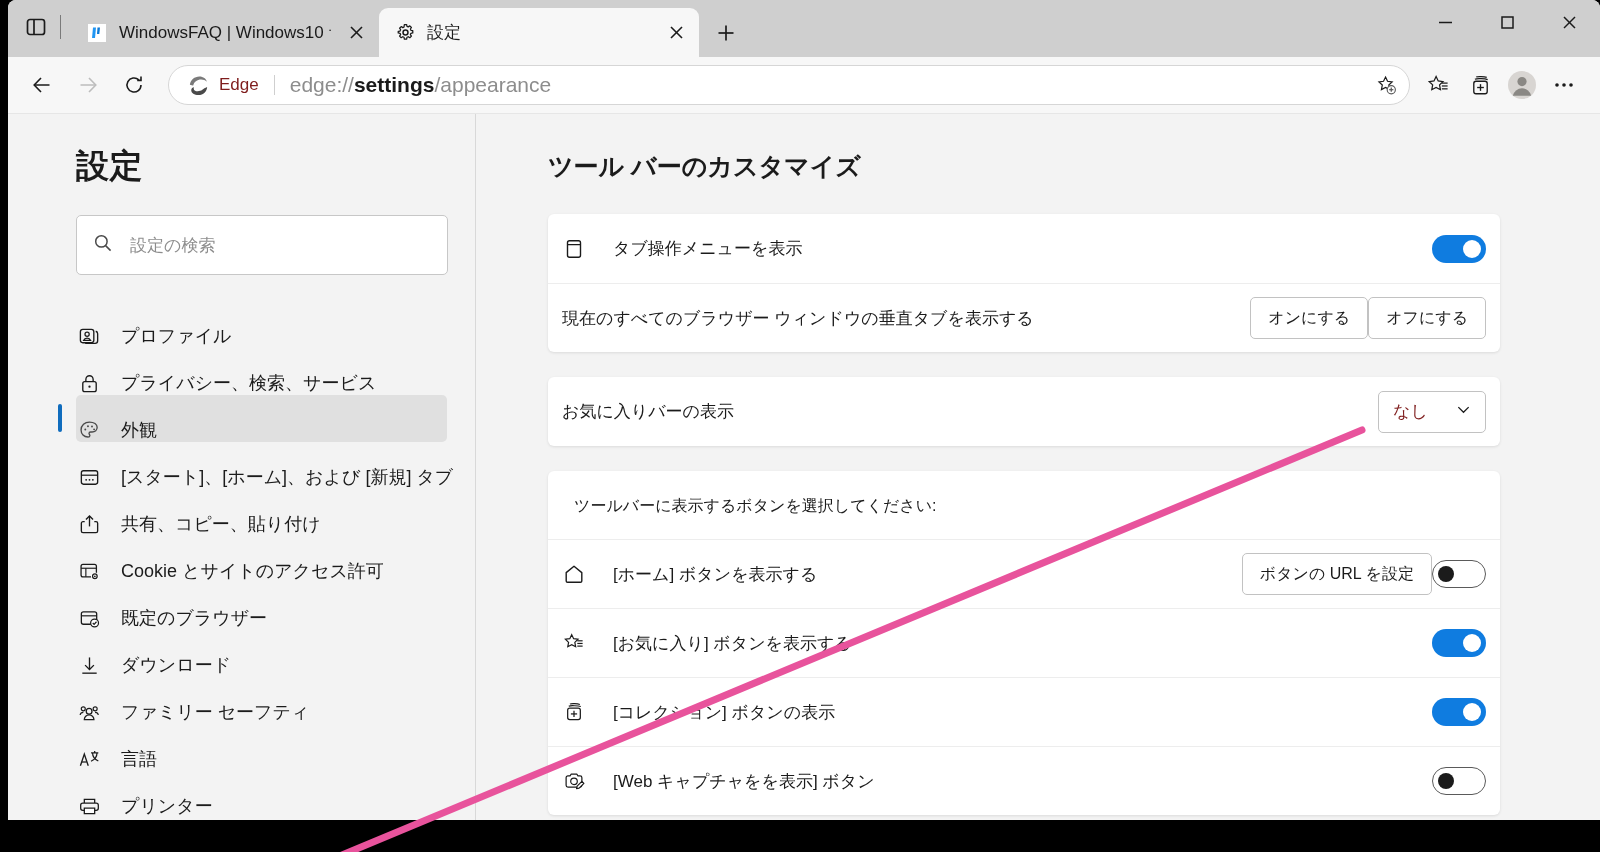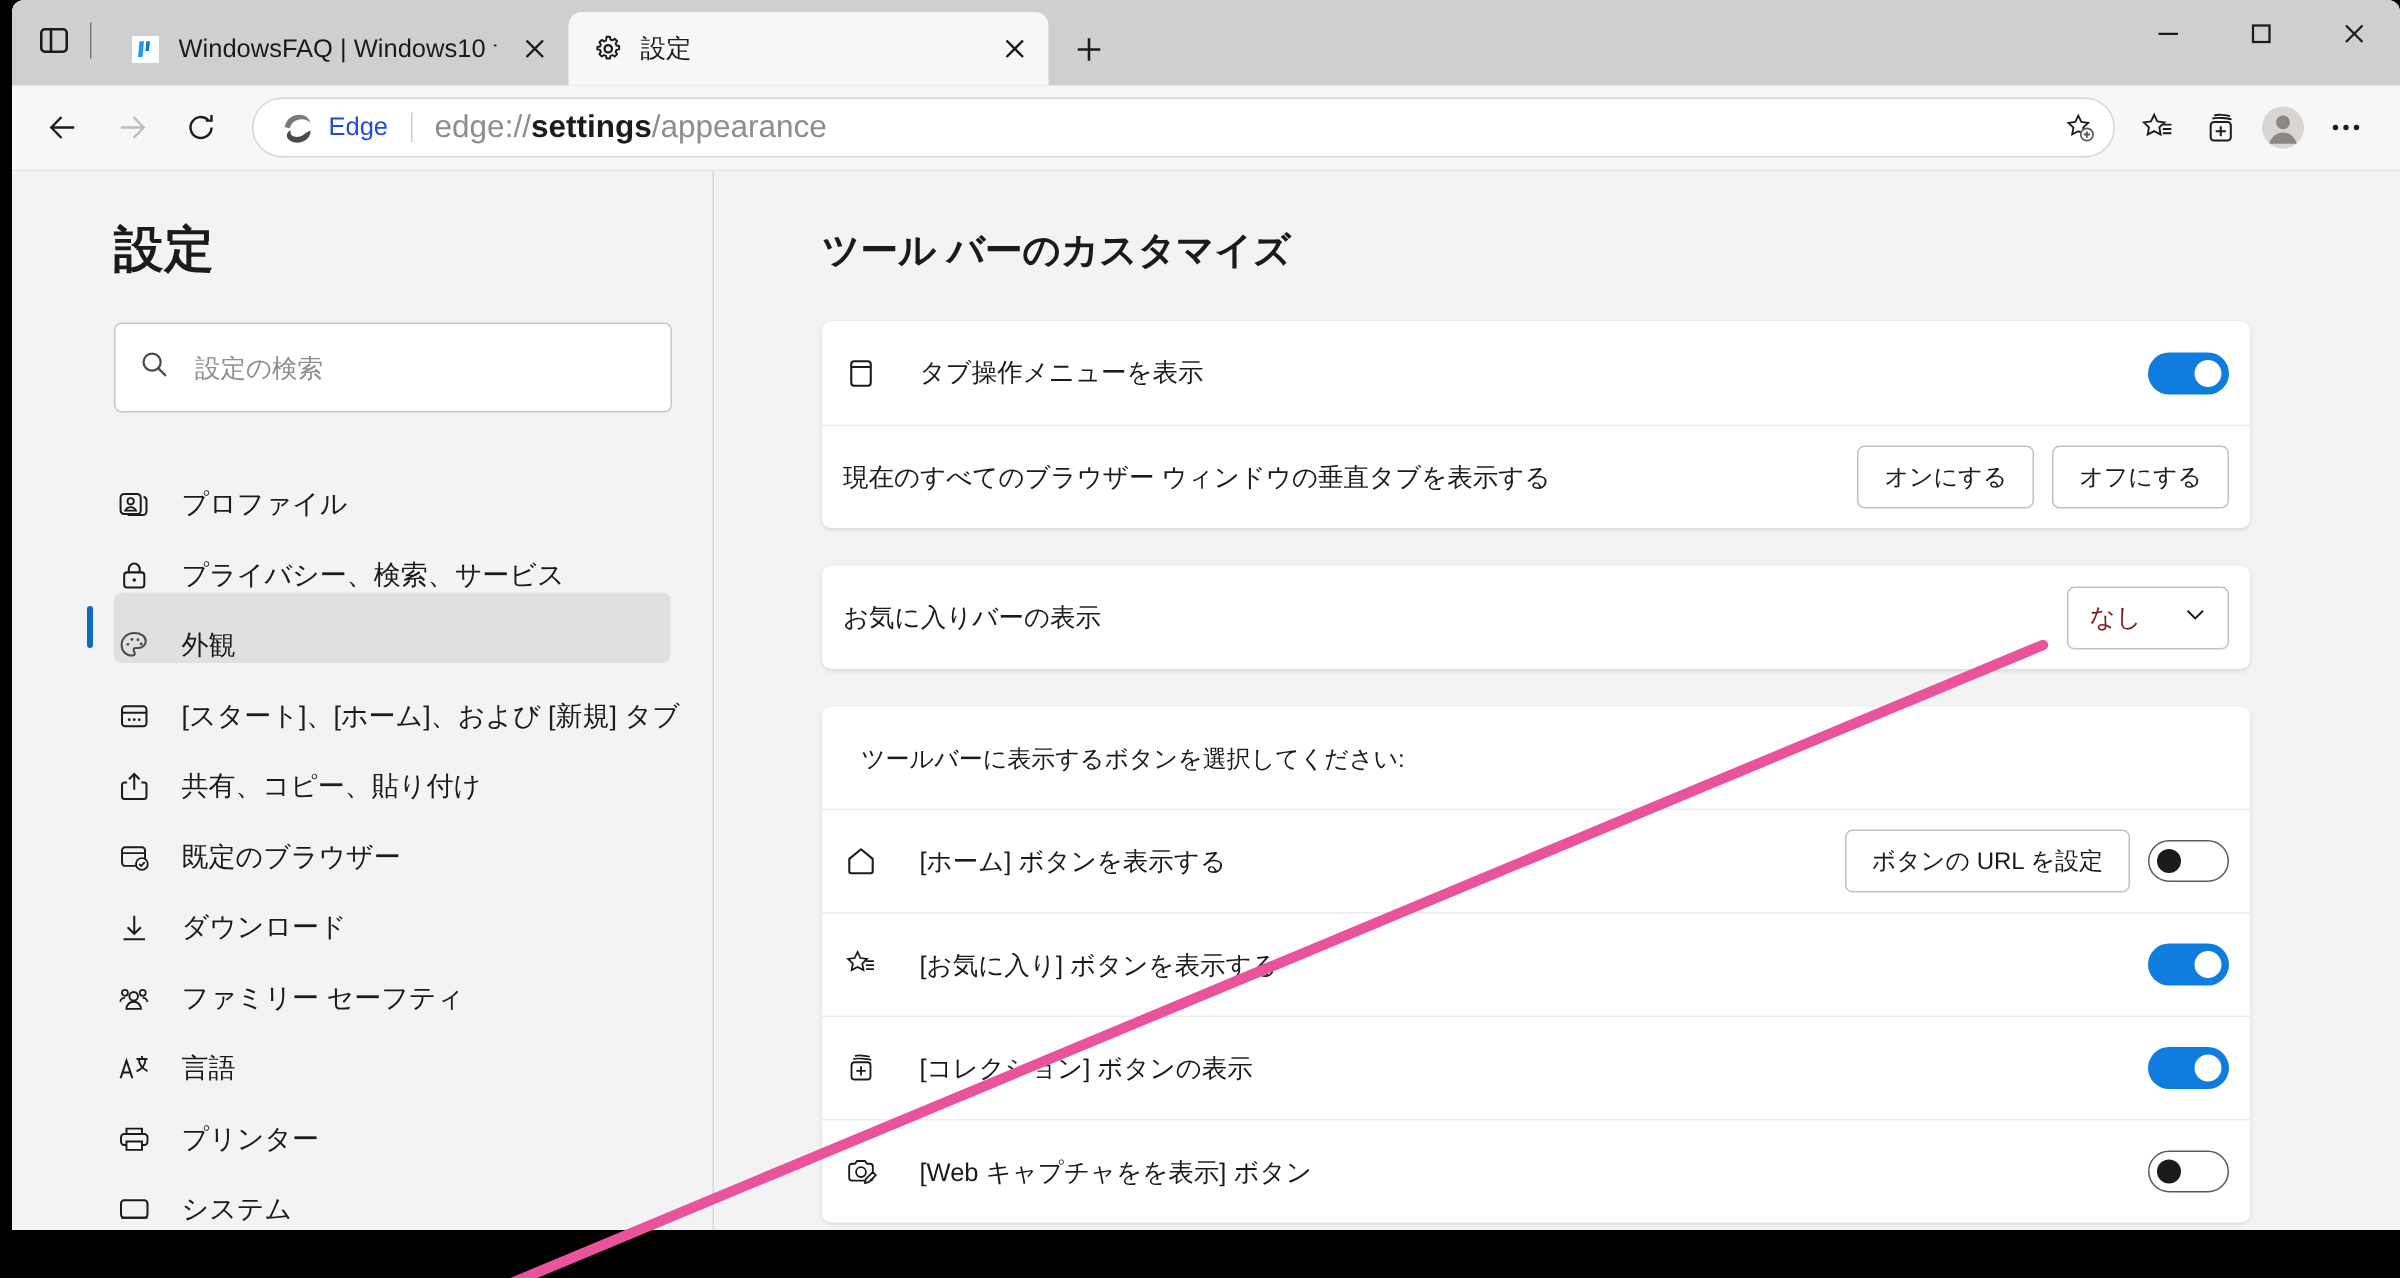--- a/index.html
+++ b/index.html
@@ -134,21 +134,21 @@
     align-items: center;
     padding: 0 6px 0 18px;
     margin: 0 8px 0 8px;
   }
   .edge-badge {
     display: flex; align-items: center;
     flex: 0 0 auto;
   }
   .edge-name {
     font-size: 17px;
-    color: #1d4ed8;
+    color: #7f1d1d;
     margin-left: 9px;
   }
   .omni-sep {
     width: 1px; height: 20px;
     background: #cfcfcf;
     margin: 0 15px;
     flex: 0 0 1px;
   }
   .url {
     font-size: 21px;
@@ -272,21 +272,21 @@
   .row-label {
     font-size: 17px;
     color: #1b1b1b;
     flex: 1 1 auto;
     white-space: nowrap;
   }
   .row-actions {
     display: flex;
     align-items: center;
     flex: 0 0 auto;
-    gap: 12px;
+    gap: 0;
     justify-content: space-between;
   }
 
   .btn {
     height: 42px;
     padding: 0 17px;
     border: 1px solid #c2c2c2;
     background: #ffffff;
     border-radius: 5px;
     font-size: 16px;
@@ -577,20 +577,33 @@
             <span class="nav-icon">
               <svg width="23" height="23" viewBox="0 0 24 24">
                 <path d="M7 9H5.2A1.7 1.7 0 0 0 3.5 10.7v8.1c0 .95.77 1.7 1.7 1.7h13.6c.95 0 1.7-.75 1.7-1.7v-8.1c0-.95-.75-1.7-1.7-1.7H17" fill="none" stroke="#1b1b1b" stroke-width="1.4"></path>
                 <line x1="12" y1="3.2" x2="12" y2="14" stroke="#1b1b1b" stroke-width="1.4"></line>
                 <polyline points="8.3,6.8 12,3.1 15.7,6.8" fill="none" stroke="#1b1b1b" stroke-width="1.4"></polyline>
               </svg>
             </span>
             <span class="nav-label">共有、コピー、貼り付け</span>
           </li>
 
+          <li class="navitem">
+            <span class="nav-icon">
+              <svg width="23" height="23" viewBox="0 0 24 24">
+                <rect x="3.2" y="4.6" width="16" height="13" rx="2" fill="none" stroke="#1b1b1b" stroke-width="1.35"></rect>
+                <line x1="3.2" y1="8.6" x2="19.2" y2="8.6" stroke="#1b1b1b" stroke-width="1.2"></line>
+                <line x1="8.2" y1="8.6" x2="8.2" y2="17.6" stroke="#1b1b1b" stroke-width="1.2"></line>
+                <circle cx="17.6" cy="17" r="4" fill="#ffffff"></circle>
+                <circle cx="17.6" cy="17" r="2.4" fill="none" stroke="#1b1b1b" stroke-width="1.3"></circle>
+                <circle cx="17.6" cy="17" r="0.9" fill="#1b1b1b"></circle>
+              </svg>
+            </span>
+            <span class="nav-label">Cookie とサイトのアクセス許可</span>
+          </li>
 
           <li class="navitem">
             <span class="nav-icon">
               <svg width="23" height="23" viewBox="0 0 24 24">
                 <rect x="3.5" y="5" width="16" height="13" rx="2.2" fill="none" stroke="#1b1b1b" stroke-width="1.35"></rect>
                 <line x1="3.5" y1="9.2" x2="19.5" y2="9.2" stroke="#1b1b1b" stroke-width="1.25"></line>
                 <circle cx="17.3" cy="16.7" r="4.1" fill="#ffffff" stroke="#1b1b1b" stroke-width="1.3"></circle>
                 <polyline points="15.4,16.7 16.8,18.1 19.3,15.4" fill="none" stroke="#1b1b1b" stroke-width="1.3"></polyline>
               </svg>
             </span>

